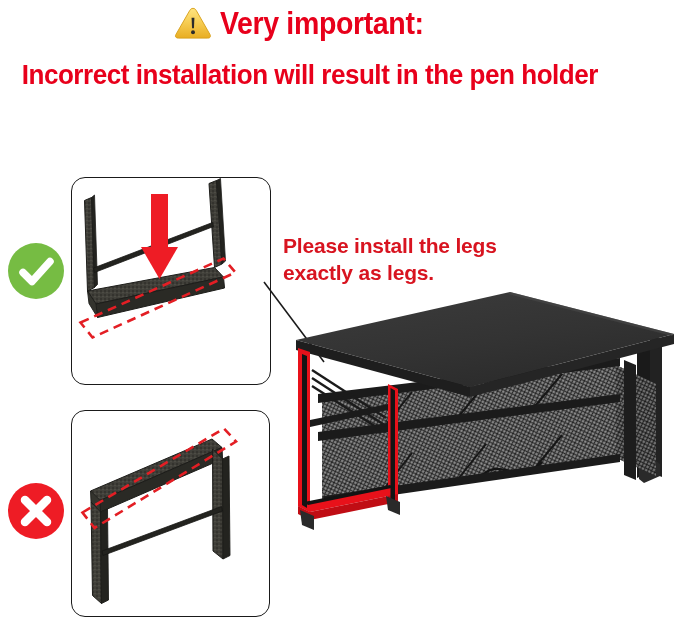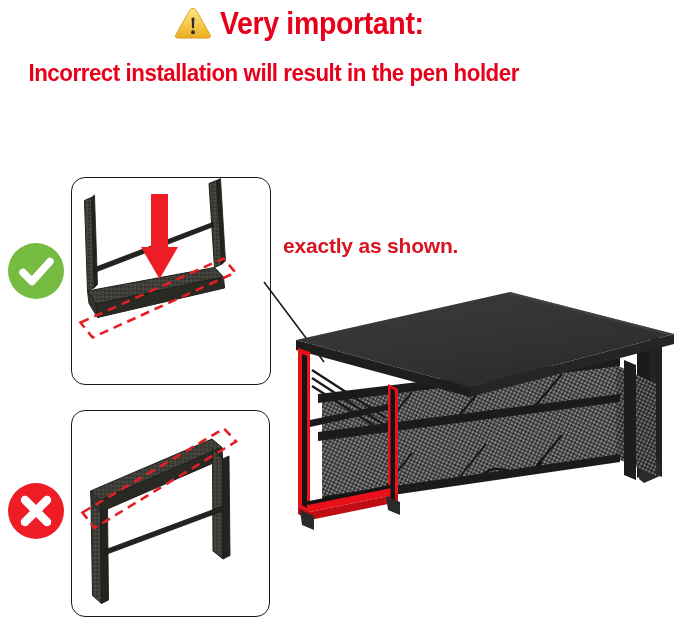--- a/index.html
+++ b/index.html
@@ -46,21 +46,21 @@
     transform: scaleX(0.92);
     transform-origin: left center;
   }
   .hdr-line {
     position: absolute;
     left: 0;
     width: 547px;
     text-align: center;
     color: #e8001b;
     font-weight: bold;
-    font-size: 24px;
+    font-size: 28px;
     letter-spacing: -0.5px;
     white-space: nowrap;
     font-family: "Liberation Sans Narrow", "Liberation Sans", sans-serif;
   }
   #hdr-line-1 { top: 59px; }
   #hdr-line-2 { top: 93px; }
   #hdr-line-1 > span, #hdr-line-2 > span {
     display: inline-block;
     transform: scaleX(0.93);
   }
@@ -232,21 +232,22 @@
 
     <path d="M10.5 101.5 L152 17.5 L164 30.5 L22.5 117 Z" fill="none" stroke="#e31e24" stroke-width="2.6" stroke-dasharray="9 6"></path>
   </svg>
 </div>
 
 <svg id="leader-line" viewBox="0 0 70 90">
   <path d="M2 2 L62 82" fill="none" stroke="#1a1a1a" stroke-width="1.6"></path>
 </svg>
 
 <div id="instruction">
-  <span>exactly as shown.</span>
+  <span>Please install the legs</span>
+  <span>exactly as legs.</span>
 </div>
 
 <div id="product">
   <svg viewBox="0 0 396 275" preserveAspectRatio="none">
     <defs>
 
       <pattern id="meshPat" width="5" height="5" patternUnits="userSpaceOnUse" patternTransform="rotate(-20)">
         <rect width="5" height="5" fill="#8d8d8d"></rect>
         <path d="M0 0 L5 5 M5 0 L0 5" stroke="#202020" stroke-width="1.1"></path>
       </pattern>

